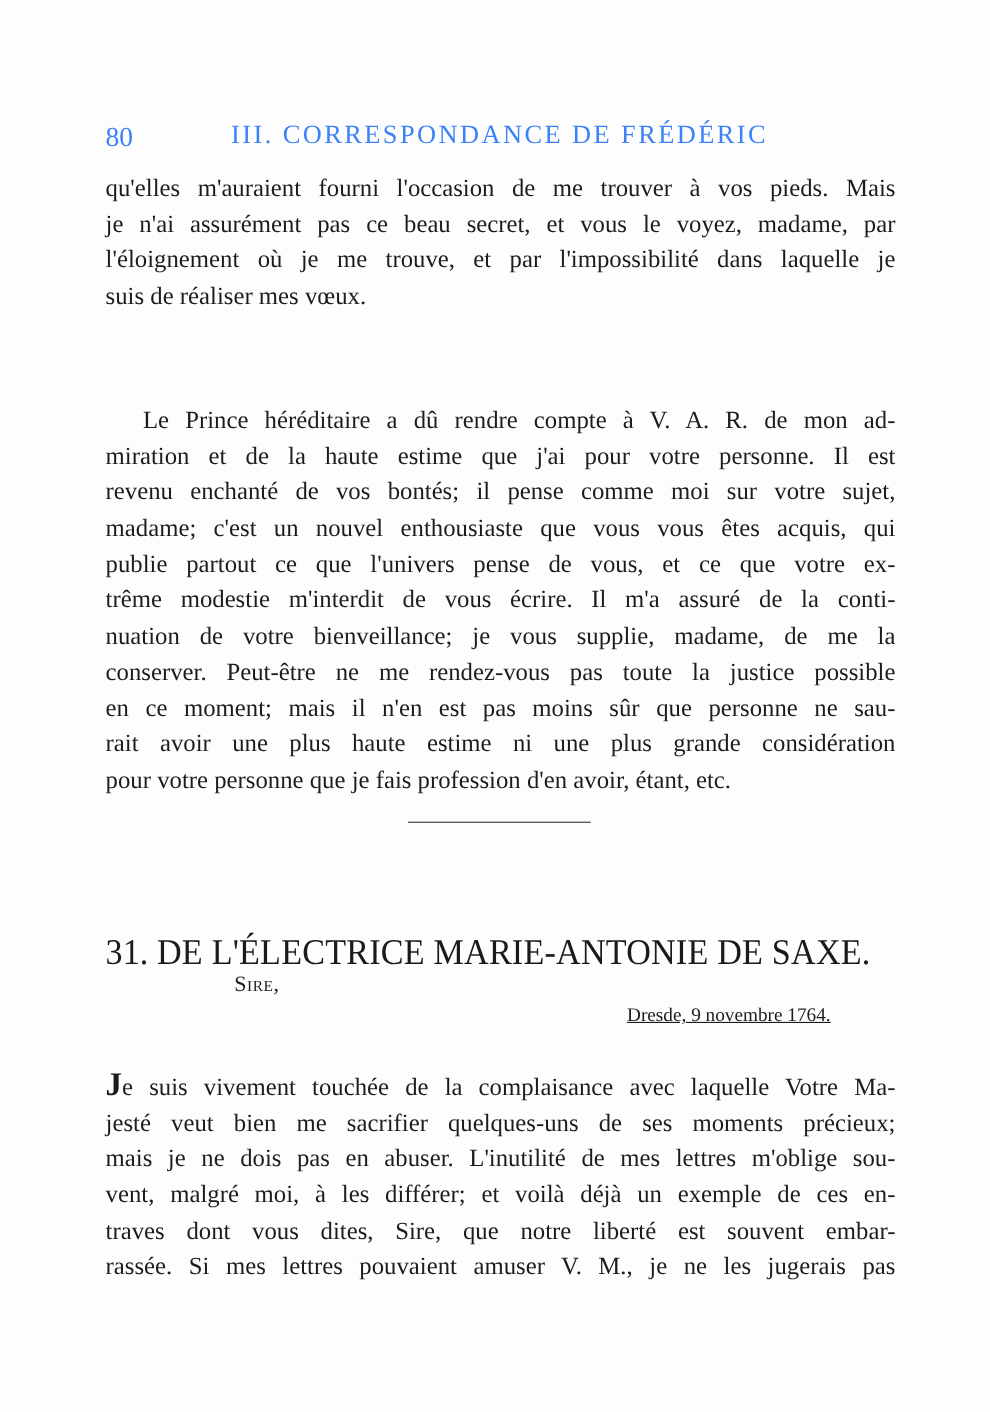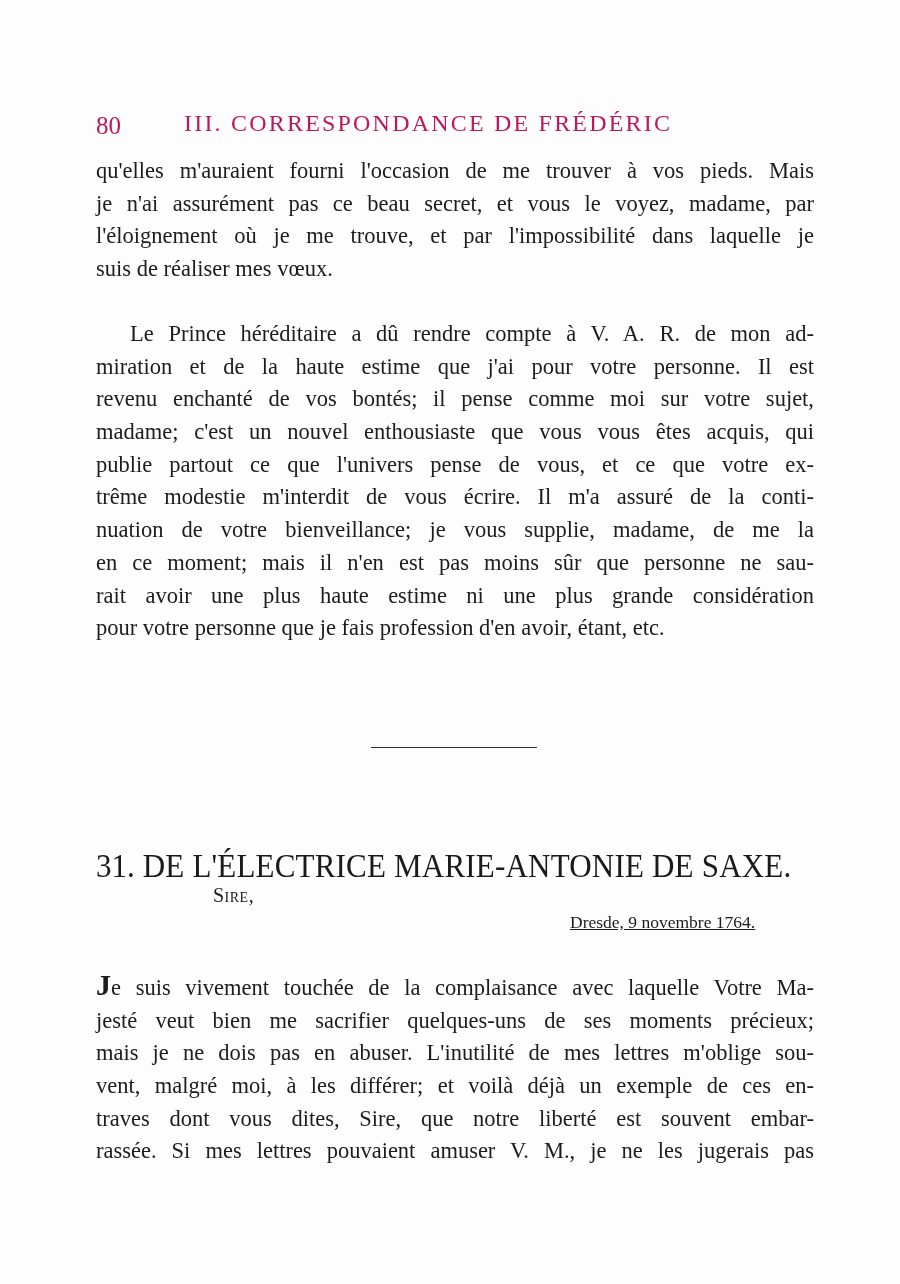--- a/index.html
+++ b/index.html
@@ -22,32 +22,32 @@
       background: #fdfdfd;
     }
     .running-head {
       position: absolute;
       top: 108px;
       left: 96px;
       width: 720px;
       height: 34px;
       font-size: 25px;
       letter-spacing: 1.5px;
-      color: #be185d;
+      color: #3b82f6;
     }
     .running-head .folio {
       position: absolute;
       left: 0;
       top: 4px;
       font-size: 25px;
       letter-spacing: 0;
     }
     .running-head .head-title {
       position: absolute;
-      left: 88px;
+      left: 114px;
       top: 2px;
       font-size: 24px;
       letter-spacing: 2.2px;
     }
     .text-block {
       position: absolute;
       left: 96px;
       width: 718px;
       font-size: 22.5px;
       line-height: 32.7px;
@@ -58,20 +58,21 @@
       text-align: justify;
       text-align-last: justify;
       height: 32.7px;
       overflow: visible;
     }
     .line.last {
       text-align-last: left;
     }
     .line.indent {
       padding-left: 34px;
+      margin-top: 48px;
     }
     .block-1 { top: 155px; }
     .block-2 { top: 318px; }
     .rule {
       position: absolute;
       left: 371px;
       top: 747px;
       width: 166px;
       height: 0;
       border-top: 1.3px solid #333;
@@ -133,20 +134,21 @@
   </div>
 
   <div class="text-block block-2">
     <span class="line indent">Le Prince héréditaire a dû rendre compte à V. A. R. de mon ad-</span>
     <span class="line">miration et de la haute estime que j'ai pour votre personne. Il est</span>
     <span class="line">revenu enchanté de vos bontés; il pense comme moi sur votre sujet,</span>
     <span class="line">madame; c'est un nouvel enthousiaste que vous vous êtes acquis, qui</span>
     <span class="line">publie partout ce que l'univers pense de vous, et ce que votre ex-</span>
     <span class="line">trême modestie m'interdit de vous écrire. Il m'a assuré de la conti-</span>
     <span class="line">nuation de votre bienveillance; je vous supplie, madame, de me la</span>
+    <span class="line">conserver. Peut-être ne me rendez-vous pas toute la justice possible</span>
     <span class="line">en ce moment; mais il n'en est pas moins sûr que personne ne sau-</span>
     <span class="line">rait avoir une plus haute estime ni une plus grande considération</span>
     <span class="line last">pour votre personne que je fais profession d'en avoir, étant, etc.</span>
   </div>
 
   <div class="rule"></div>
 
   <div class="letter-heading">
     <span class="num">31.</span>
     <span>DE L'ÉLECTRICE MARIE-ANTONIE DE SAXE.</span>

